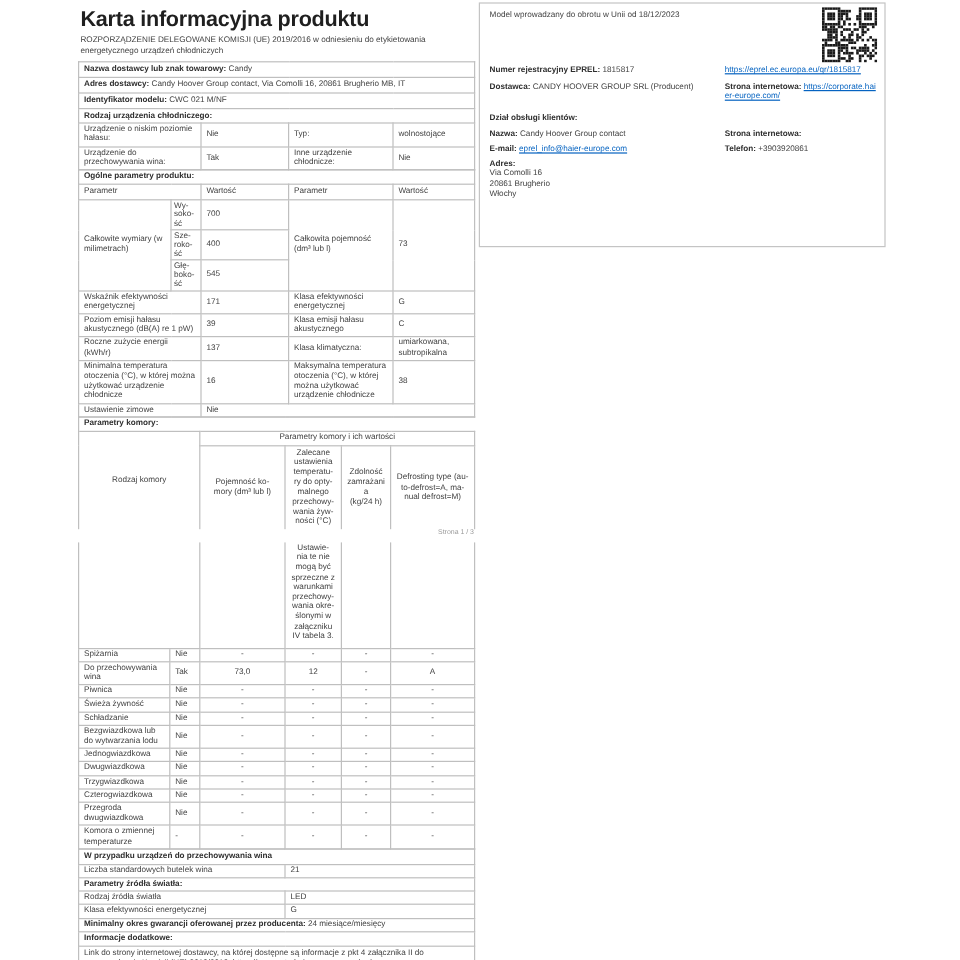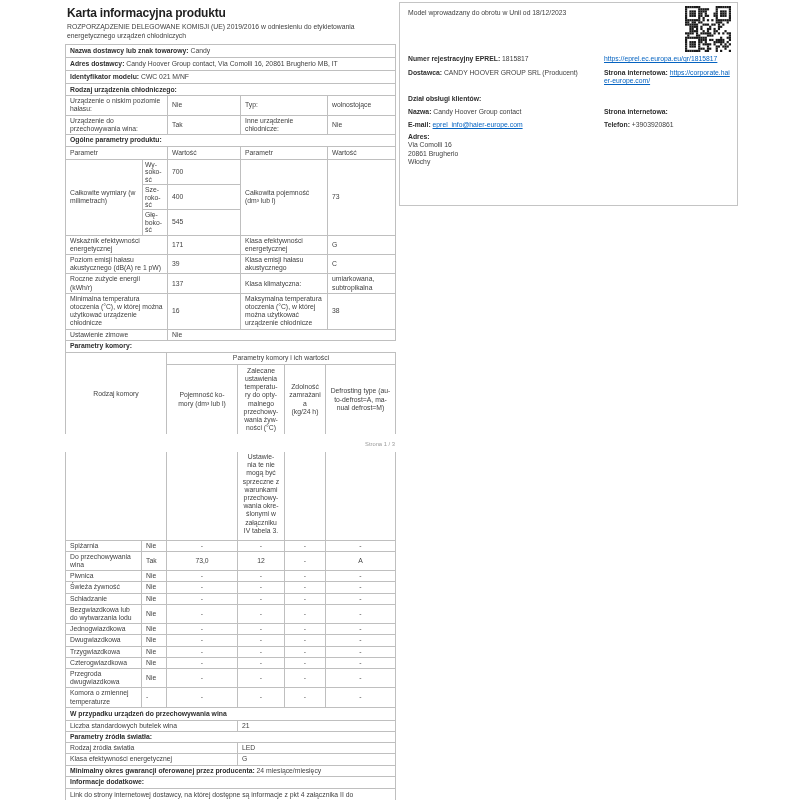--- a/index.html
+++ b/index.html
@@ -1,20 +1,20 @@
 <!DOCTYPE html>
 <html><head>
 <meta charset="utf-8">
 <style>
   html,body{margin:0;padding:0;width:800px;height:800px;background:#fff;overflow:hidden;
     font-family:"Liberation Sans","DejaVu Sans",sans-serif;color:#3f3f3f;position:relative;}
   .abs{position:absolute;}
   
   .doc{position:absolute;left:65px;width:330px;}
-  .title{font-size:12px;font-weight:bold;color:#1f1f1f;margin:0 0 3px 2px;letter-spacing:-0.2px;}
+  .title{font-size:18px;font-weight:bold;color:#1f1f1f;margin:0 0 3px 2px;letter-spacing:-0.2px;}
   .subtitle{font-size:6.8px;line-height:8.6px;color:#3f3f3f;margin:0 0 5px 2px;width:326px;}
   table{border-collapse:collapse;table-layout:fixed;width:330px;margin-top:-1px;}
   td{border:1px solid #bfbfbf;padding:1px 4px;font-size:6.8px;line-height:8.2px;
      vertical-align:middle;word-wrap:break-word;color:#3f3f3f;}
   .b{font-weight:bold;color:#2e2e2e;}
   .ctr{text-align:center;}
   .pre{white-space:pre-line;text-align:center;}
   .dim{white-space:pre-line;line-height:7.4px;padding:1px 2px;}
   .nobb td{border-bottom:none;}
   .nobt td{border-top:none;}

